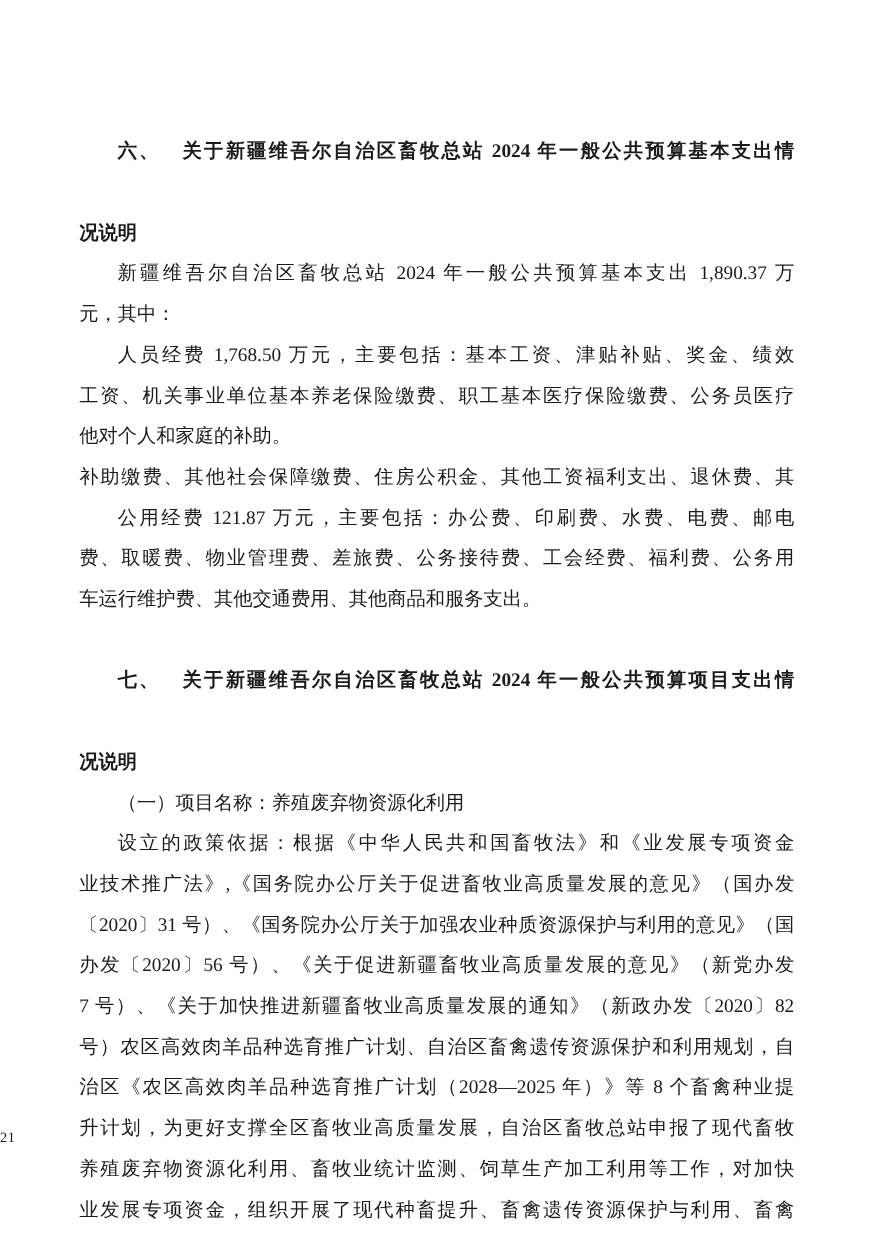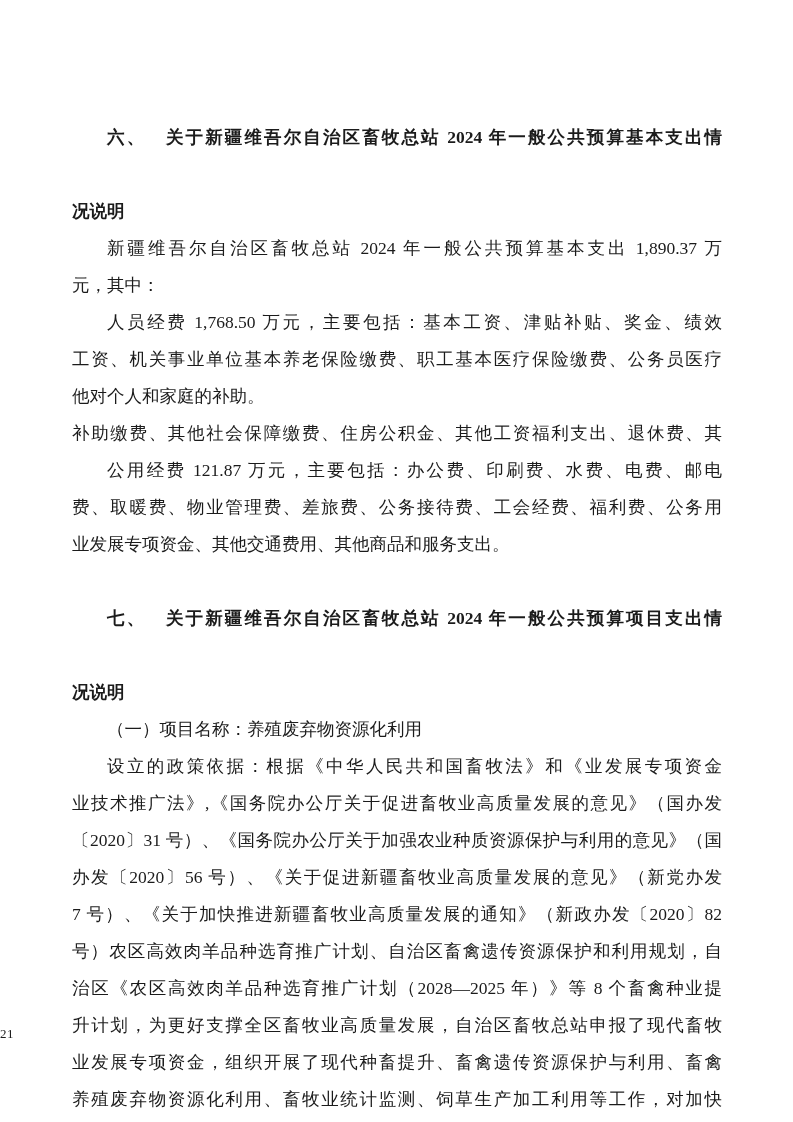--- a/index.html
+++ b/index.html
@@ -55,36 +55,36 @@
       </div>
       <div class="block para">
         <div class="line indent">人员经费 1,768.50 万元，主要包括：基本工资、津贴补贴、奖金、绩效</div>
         <div class="line">工资、机关事业单位基本养老保险缴费、职工基本医疗保险缴费、公务员医疗</div>
         <div class="line end">他对个人和家庭的补助。</div>
         <div class="line">补助缴费、其他社会保障缴费、住房公积金、其他工资福利支出、退休费、其</div>
       </div>
       <div class="block para">
         <div class="line indent">公用经费 121.87 万元，主要包括：办公费、印刷费、水费、电费、邮电</div>
         <div class="line">费、取暖费、物业管理费、差旅费、公务接待费、工会经费、福利费、公务用</div>
-        <div class="line end">业发展专项资金、其他交通费用、其他商品和服务支出。</div>
+        <div class="line end">车运行维护费、其他交通费用、其他商品和服务支出。</div>
       </div>
       <div class="block heading">
         <div class="line indent">七、　关于新疆维吾尔自治区畜牧总站 2024 年一般公共预算项目支出情</div>
         <div class="line end">况说明</div>
       </div>
       <div class="block para">
         <div class="line indent end">（一）项目名称：养殖废弃物资源化利用</div>
       </div>
       <div class="block para">
         <div class="line indent">设立的政策依据：根据《中华人民共和国畜牧法》和《业发展专项资金</div>
         <div class="line">业技术推广法》,《国务院办公厅关于促进畜牧业高质量发展的意见》（国办发</div>
         <div class="line">〔2020〕31 号）、《国务院办公厅关于加强农业种质资源保护与利用的意见》（国</div>
         <div class="line">办发〔2020〕56 号）、《关于促进新疆畜牧业高质量发展的意见》（新党办发〔2020〕</div>
         <div class="line">7 号）、《关于加快推进新疆畜牧业高质量发展的通知》（新政办发〔2020〕82</div>
         <div class="line">号）农区高效肉羊品种选育推广计划、自治区畜禽遗传资源保护和利用规划，自</div>
         <div class="line">治区《农区高效肉羊品种选育推广计划（2028—2025 年）》等 8 个畜禽种业提</div>
         <div class="line">升计划，为更好支撑全区畜牧业高质量发展，自治区畜牧总站申报了现代畜牧</div>
+        <div class="line">养殖废弃物资源化利用、畜牧业统计监测、饲草生产加工利用等工作，对加快</div>
         <div class="line">业发展专项资金，组织开展了现代种畜提升、畜禽遗传资源保护与利用、畜禽</div>
-        <div class="line">养殖废弃物资源化利用、畜牧业统计监测、饲草生产加工利用等工作，对加快</div>
       </div>
     </div>
   <div class="page-number">21</div>
 </div>
 
 </body></html>

